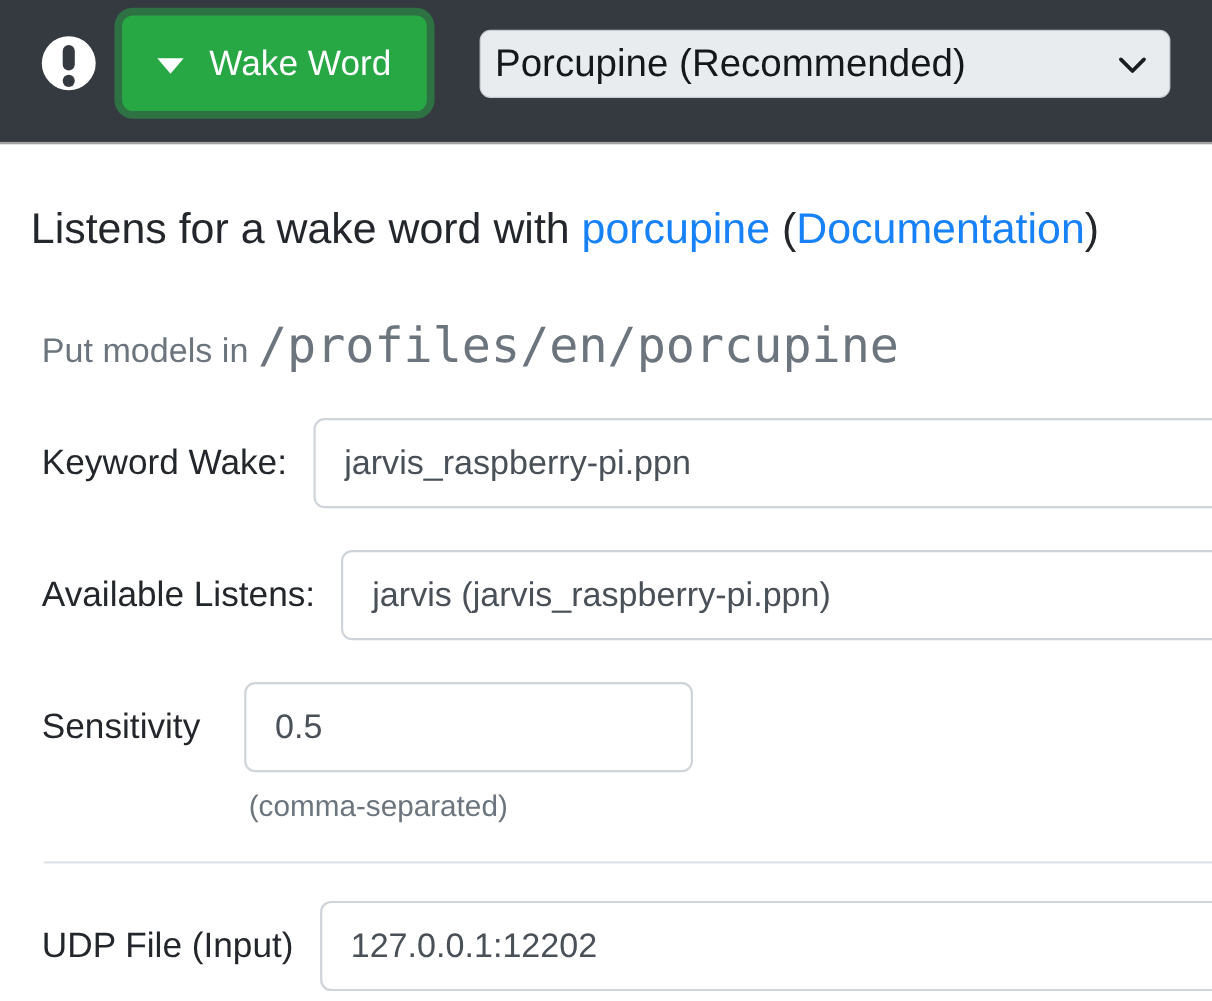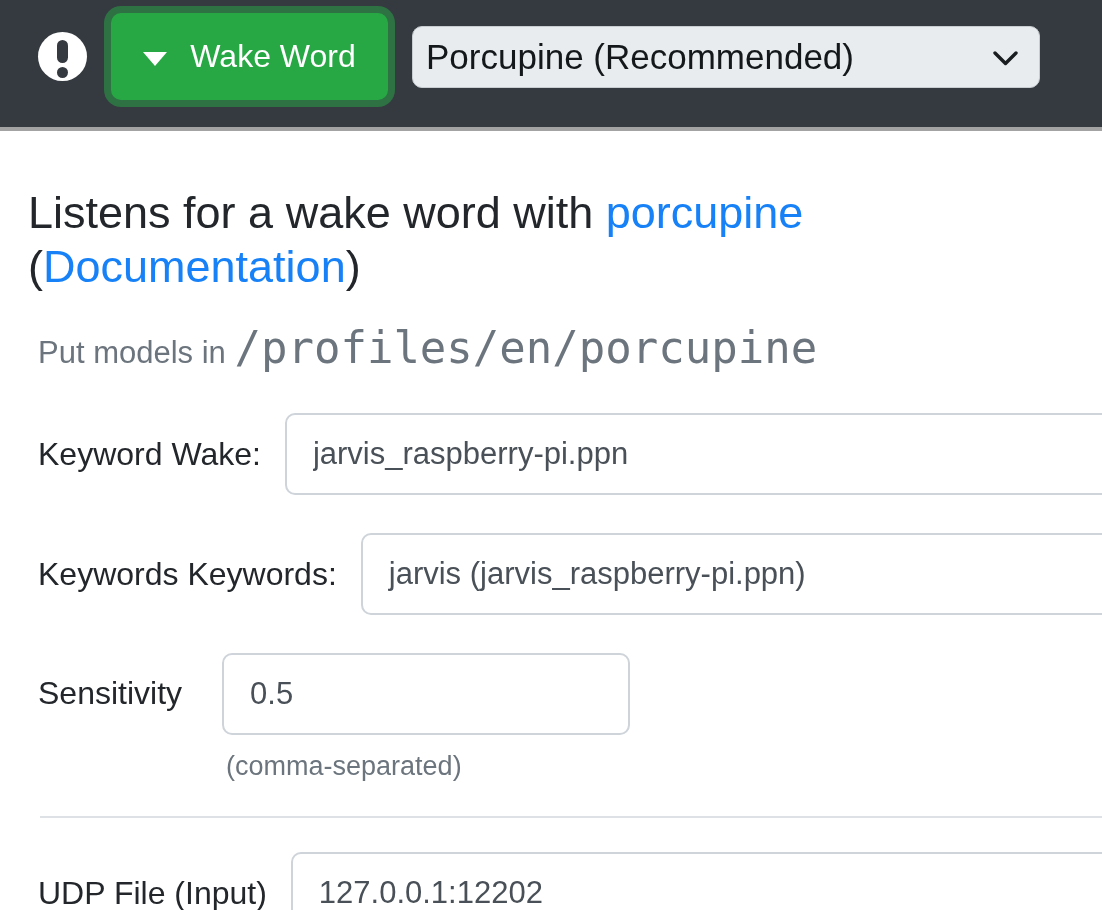--- a/index.html
+++ b/index.html
@@ -19,21 +19,21 @@
     background: #fff;
     font-family: "Liberation Sans", sans-serif;
     color: var(--text-dark);
   }
 
   
   .navbar {
     height: 131px; background: var(--header-bg);
     display: flex; align-items: center;
     padding: 0 0 14px 38px;
-    border-bottom: 4px solid #a3a3a3;
+    border-bottom: 2px solid #a3a3a3;
   }
   .alert-circle {
     width: 49px; height: 49px; border-radius: 50%;
     background: #fff; flex: 0 0 auto;
     display: flex; flex-direction: column; align-items: center;
     cursor: pointer;
   }
   .excl-bar { width: 11px; height: 23px; border-radius: 6px; background: var(--header-bg); margin-top: 8px; }
   .excl-dot { width: 11px; height: 11px; border-radius: 50%; background: var(--header-bg); margin-top: 4px; }
 
@@ -49,36 +49,36 @@
   }
   .caret {
     width: 0; height: 0;
     border-left: 12px solid transparent;
     border-right: 12px solid transparent;
     border-top: 14px solid #fff;
     margin-top: 5px;
   }
 
   .sys-select {
-    margin-left: 24px;
+    margin-left: 48px;
     width: 628px; height: 62px;
     background: var(--select-bg);
     border: 1px solid #c8cdd2;
     border-radius: 10px;
     display: flex; align-items: center; justify-content: space-between;
     padding: 0 20px 0 13px;
     font-size: 35px; color: #15181b;
     cursor: pointer; flex: 0 0 auto;
   }
   .chev { width: 27px; height: 17px; margin-top: 4px; }
 
   
   .content { padding: 55px 0 0 38px; }
 
-  .intro { margin: 0 0 28px -10px; font-size: 45px; line-height: 1.2; }
+  .intro { margin: 0 0 56px -10px; font-size: 39px; line-height: 1.2; }
   .intro a { color: var(--link-blue); text-decoration: none; cursor: pointer; }
 
   .models-note { margin: 0 0 40px 0; font-size: 31px; color: var(--text-muted); }
   .models-note code {
     font-family: "DejaVu Sans Mono", monospace;
     font-size: 44px; color: var(--text-muted);
   }
 
   .form-row { display: flex; align-items: center; margin-bottom: 38px; }
   .form-row.wide { width: 1240px; }
@@ -132,21 +132,21 @@
   <p class="intro"><span>Listens for a wake word with </span><a>porcupine</a><span> (</span><a>Documentation</a><span>)</span></p>
 
   <p class="models-note"><span>Put models in </span><code>/profiles/en/porcupine</code></p>
 
   <div class="form-row wide">
     <span class="lbl">Keyword Wake:</span>
     <input class="txt-input" type="text" value="jarvis_raspberry-pi.ppn" style="">
   </div>
 
   <div class="form-row wide">
-    <span class="lbl">Keywords Keywords:</span>
+    <span class="lbl">Available Listens:</span>
     <div class="fake-select">
       <span>jarvis (jarvis_raspberry-pi.ppn)</span>
     </div>
   </div>
 
   <div class="form-row sens-row">
     <span class="lbl">Sensitivity</span>
     <div>
       <input class="txt-input sens-input" type="text" value="0.5" style="">
       <div class="hint">(comma-separated)</div>

